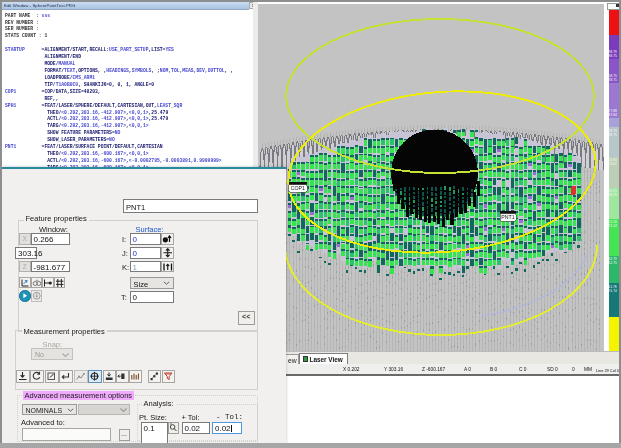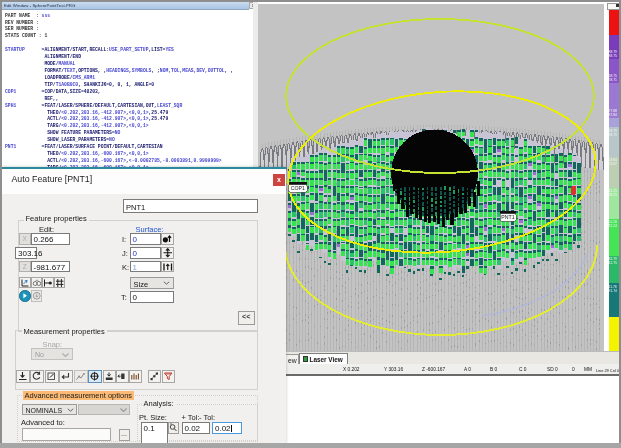--- a/index.html
+++ b/index.html
@@ -102,30 +102,26 @@
   <span class="abs" style="left:289px;top:3px;white-space:nowrap;">SD 0</span>
   <span class="abs" style="left:314px;top:3px;white-space:nowrap;">0</span>
   <span class="abs" style="left:326px;top:3px;white-space:nowrap;">MM</span>
   <span class="abs" style="left:338px;top:3.5px;white-space:nowrap;font-size:3.9px;">Line 29 Col 034</span>
 </div>
 <div class="abs" style="left:258px;top:374px;width:361px;height:1.5px;background:#6a6a6a;"></div>
 <div class="abs" style="left:2px;top:376px;width:617px;height:67px;background:#fff;"></div>
 
 <div class="abs" style="left:2px;top:167px;width:284px;height:276px;background:#f1f0ee;border-top:2px solid #2a8a9d;box-sizing:border-box;z-index:10;box-shadow:0 0 3px rgba(0,0,0,0.25);">
 
-  <div class="abs" style="left:0;top:0;width:284px;height:25px;background:#fdfdfd;">
-    <div style="position:absolute;left:9.5px;top:5px;font:8.8px 'Liberation Sans';color:#222;">Auto Feature [PNT1]</div>
-    <div style="position:absolute;left:271px;top:5px;width:12px;height:12px;background:#cc4540;color:#fff;font:bold 7px 'Liberation Sans';text-align:center;line-height:12px;">x</div>
-  </div>
 
   <div class="fld" style="left:121px;top:30px;width:135px;height:14px;font-size:7.5px;padding-top:2.5px;">PNT1</div>
 
   <div class="grp" style="left:15.5px;top:51px;width:240px;height:112px;"></div>
   <div class="lbl" style="left:21.5px;top:44.5px;background:#f1f0ee;padding:0 2px;">Feature properties</div>
-  <div class="lbl" style="left:37px;top:56px;">Edit:</div>
+  <div class="lbl" style="left:37px;top:56px;">Window:</div>
   <div class="lbl" style="left:133.5px;top:56px;color:#2255cc;">Surface:</div>
   <div class="abs" style="left:17px;top:64px;width:11.5px;height:11.5px;background:#e2e0dd;border:1px solid #b2b0ac;box-sizing:border-box;color:#aaa;font:6.5px 'Liberation Sans';text-align:center;line-height:10px;">X</div>
   <div class="fld" style="left:28.5px;top:64px;width:39px;height:11.5px;">0.266</div>
   <div class="abs" style="left:17px;top:78px;width:11.5px;height:11.5px;background:#e2e0dd;border:1px solid #b2b0ac;box-sizing:border-box;color:#aaa;font:6.5px 'Liberation Sans';text-align:center;line-height:10px;">Y</div>
   <div class="fld" style="left:13px;top:78px;width:22px;height:11.5px;">303.16</div>
   <div class="abs" style="left:17px;top:91.5px;width:11.5px;height:11.5px;background:#e2e0dd;border:1px solid #b2b0ac;box-sizing:border-box;color:#aaa;font:6.5px 'Liberation Sans';text-align:center;line-height:10px;">Z</div>
   <div class="fld" style="left:28.5px;top:91.5px;width:39px;height:11.5px;">-981.677</div>
   <div class="lbl" style="left:120px;top:66px;">I:</div>
   <div class="fld" style="left:127.5px;top:64px;width:31px;height:11.5px;color:#2233bb;">0</div>
   <div class="lbl" style="left:120px;top:80px;">J:</div>
@@ -268,41 +264,41 @@
       </svg>
     </div>
   <div style="position:absolute;left:159.5px;top:201px;width:13.5px;height:13px;background:#f3f2f0;border:1px solid #a8a6a2;box-sizing:border-box;">
       <svg style="display:block" width="11.5" height="11" viewBox="0 0 11.5 11">
         <path d="M1.5 2 H9 L6.2 5.5 V8.5 L4.3 7.5 V5.5 Z" fill="none" stroke="#c0392b" stroke-width="1"></path>
         <path d="M2.5 3 H8" stroke="#c0392b" stroke-width="0.8"></path>
       </svg>
     </div>
 
   <div class="grp" style="left:15px;top:226px;width:240.5px;height:47px;border-style:dotted;"></div>
-  <div class="lbl" style="left:20.5px;top:221.5px;background:#fdba74;padding:0 2px;text-align:right;">Advanced measurement options</div>
+  <div class="lbl" style="left:20.5px;top:221.5px;background:#f0abfc;padding:0 2px;text-align:right;">Advanced measurement options</div>
   <div class="abs" style="left:19.5px;top:234.5px;width:55.5px;height:11.5px;background:#e7e5e2;border:1px solid #9a9a98;box-sizing:border-box;">
     <div style="position:absolute;left:3px;top:2px;font:7px 'Liberation Sans';color:#222;">NOMINALS</div>
     <svg style="position:absolute;right:2.5px;top:3.5px;" width="7" height="5" viewBox="0 0 7 5">
         <path d="M0.8 0.8 L3.5 3.2 L6.2 0.8" stroke="#555" fill="none" stroke-width="0.9"></path>
       </svg>
   </div>
   <div class="abs" style="left:76px;top:234.5px;width:52px;height:11.5px;background:#d8d6d2;border:1px solid #b8b6b2;box-sizing:border-box;">
     <svg style="position:absolute;right:2.5px;top:3.5px;" width="7" height="5" viewBox="0 0 7 5">
         <path d="M0.5 0.5 L3.5 3.5 L6.5 0.5" stroke="#999" fill="none" stroke-width="1.1"></path>
       </svg>
   </div>
   <div class="lbl" style="left:19px;top:249px;">Advanced to:</div>
   <div class="abs" style="left:19.5px;top:258.5px;width:89px;height:13px;background:#fbfbfa;border:1px solid #a8a6a2;box-sizing:border-box;"></div>
   <div class="abs" style="left:116.5px;top:260px;width:11px;height:11.5px;background:#f0efec;border:1px solid #a09e9a;box-sizing:border-box;font:7px 'Liberation Sans';color:#333;text-align:center;line-height:8px;">...</div>
 
   <div class="grp" style="left:135px;top:234.5px;width:120.5px;height:37px;border-style:dotted;"></div>
   <div class="lbl" style="left:139.5px;top:230px;background:#f1f0ee;padding:0 2px;">Analysis:</div>
   <div class="lbl" style="left:137px;top:244px;">Pt. Size:</div>
   <div class="lbl" style="left:179.5px;top:244px;">+ Tol:</div>
-  <div class="lbl" style="left:197px;top:244px;">- Tol:</div>
+  <div class="lbl" style="left:214px;top:244px;font-family:Liberation Mono, monospace;">- Tol:</div>
   <div class="fld" style="left:138.5px;top:252.5px;width:27px;height:24px;">0.1</div>
   <div class="abs" style="left:166px;top:252.5px;width:11px;height:12px;background:#f0efec;border:1px solid #a09e9a;box-sizing:border-box;">
     <svg style="display:block" width="9" height="10" viewBox="0 0 9 10">
         <circle cx="3.6" cy="4" r="2.3" fill="none" stroke="#333" stroke-width="0.9"></circle>
         <path d="M5.2 5.6 L7.5 8" stroke="#333" stroke-width="1"></path>
         <path d="M1 1 H3" stroke="#333" stroke-width="0.7"></path>
       </svg>
   </div>
   <div class="fld" style="left:179.5px;top:252.5px;width:28.5px;height:12px;">0.02</div>
   <div class="fld" style="left:210px;top:252.5px;width:30px;height:12px;border:1.5px solid #4a9ae0;">0.02<span style="display:inline-block;width:1px;height:7px;background:#111;vertical-align:-1px;"></span></div>

